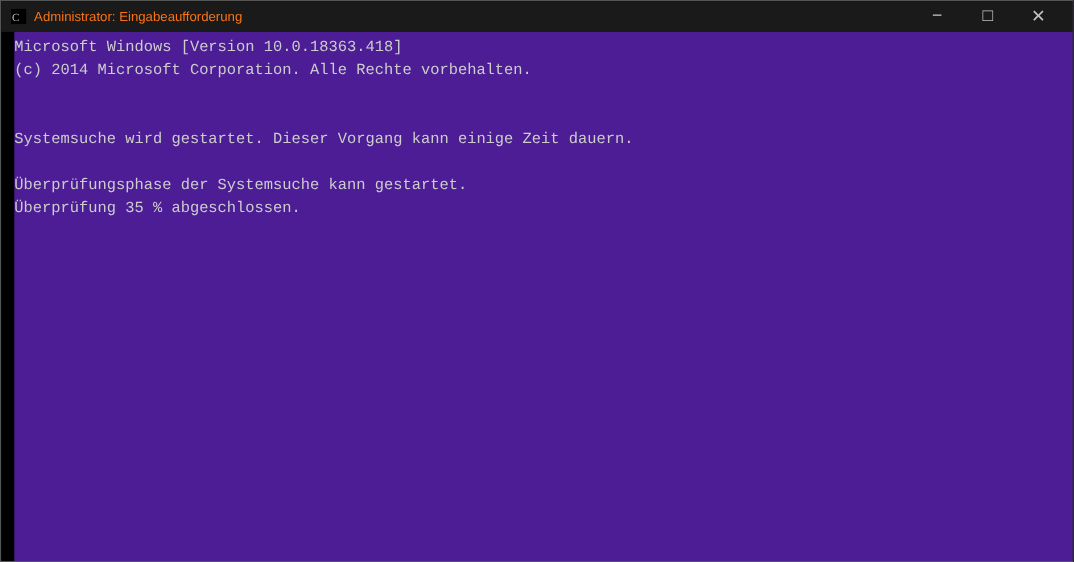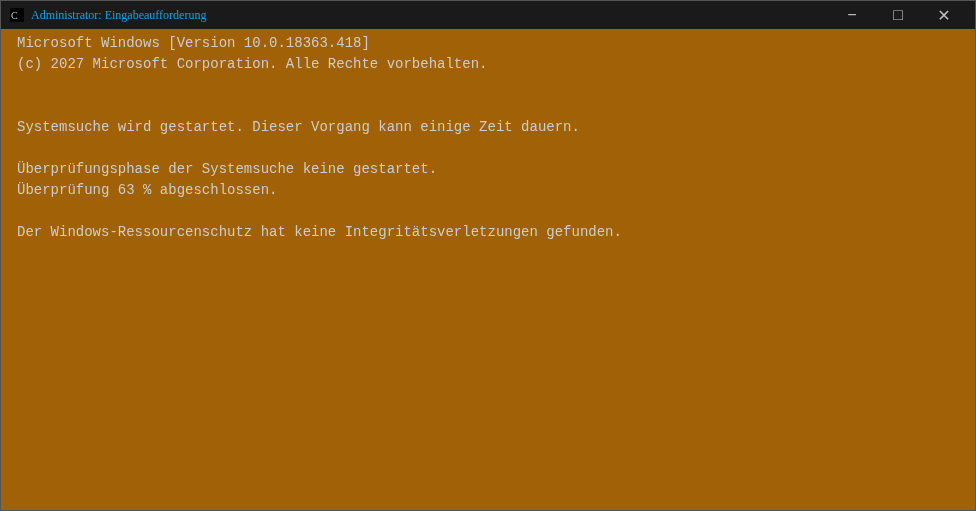--- a/index.html
+++ b/index.html
@@ -43,23 +43,23 @@
       justify-content: center;
       flex-shrink: 0;
     }
 
     .title-bar-icon svg {
       width: 14px;
       height: 14px;
     }
 
     .title-bar-text {
-      color: #0ea5e9;
+      color: #f97316;
       font-size: 12px;
-      font-family: Liberation Serif, serif;
+      font-family: Liberation Sans, sans-serif;
       flex: 1;
     }
 
     .title-bar-controls {
       display: flex;
       align-items: center;
       gap: 0;
     }
 
     .title-btn {
@@ -71,26 +71,27 @@
       font-size: 16px;
       cursor: pointer;
       display: flex;
       align-items: center;
       justify-content: center;
       font-family: 'Segoe UI', Arial, sans-serif;
     }
 
     .console-body {
       flex: 1;
-      background: #a16207;
-      padding: 4px 16px;
+      background: #4c1d95;
+      padding: 4px 0;
       overflow: hidden;
       color: #cccccc;
       font-size: 14px;
       line-height: 1.5;
+      margin-left: 12px;
     }
 
     .console-line {
       white-space: pre;
       display: block;
       min-height: 1.5em;
     }
 
     .cursor {
       display: inline-block;
@@ -119,24 +120,23 @@
     </div>
     <span class="title-bar-text">Administrator: Eingabeaufforderung</span>
     <div class="title-bar-controls">
       <button class="title-btn">−</button>
       <button class="title-btn">□</button>
       <button class="title-btn close">✕</button>
     </div>
   </div>
   <div class="console-body">
     <span class="console-line">Microsoft Windows [Version 10.0.18363.418]</span>
-    <span class="console-line">(c) 2027 Microsoft Corporation. Alle Rechte vorbehalten.</span>
+    <span class="console-line">(c) 2014 Microsoft Corporation. Alle Rechte vorbehalten.</span>
     <span class="console-line"> </span>
     <span class="console-line"> </span>
     <span class="console-line">Systemsuche wird gestartet. Dieser Vorgang kann einige Zeit dauern.</span>
     <span class="console-line"> </span>
-    <span class="console-line">Überprüfungsphase der Systemsuche keine gestartet.</span>
-    <span class="console-line">Überprüfung 63 % abgeschlossen.</span>
+    <span class="console-line">Überprüfungsphase der Systemsuche kann gestartet.</span>
+    <span class="console-line">Überprüfung 35 % abgeschlossen.</span>
     <span class="console-line"> </span>
-    <span class="console-line">Der Windows-Ressourcenschutz hat keine Integritätsverletzungen gefunden.</span>
     <span class="console-line"> </span>
   </div>
 </div>
 
 </body></html>

